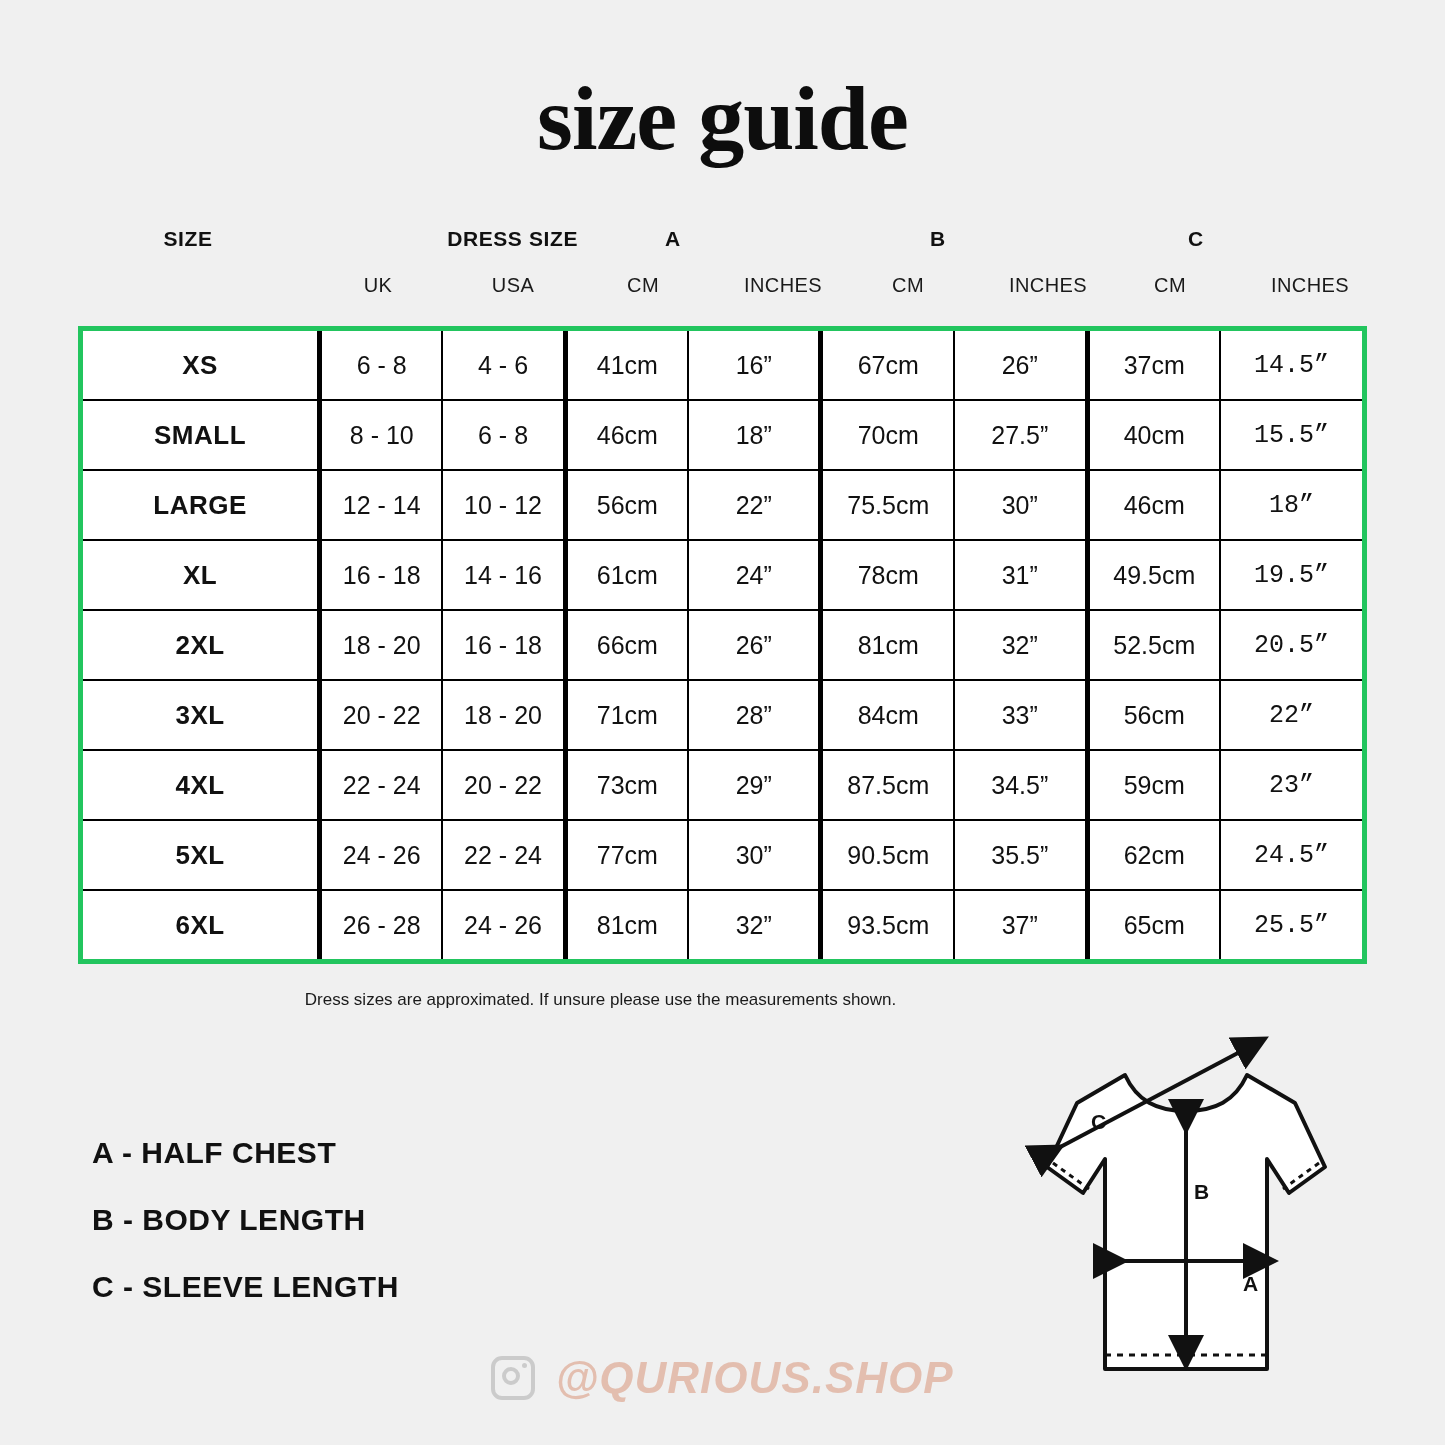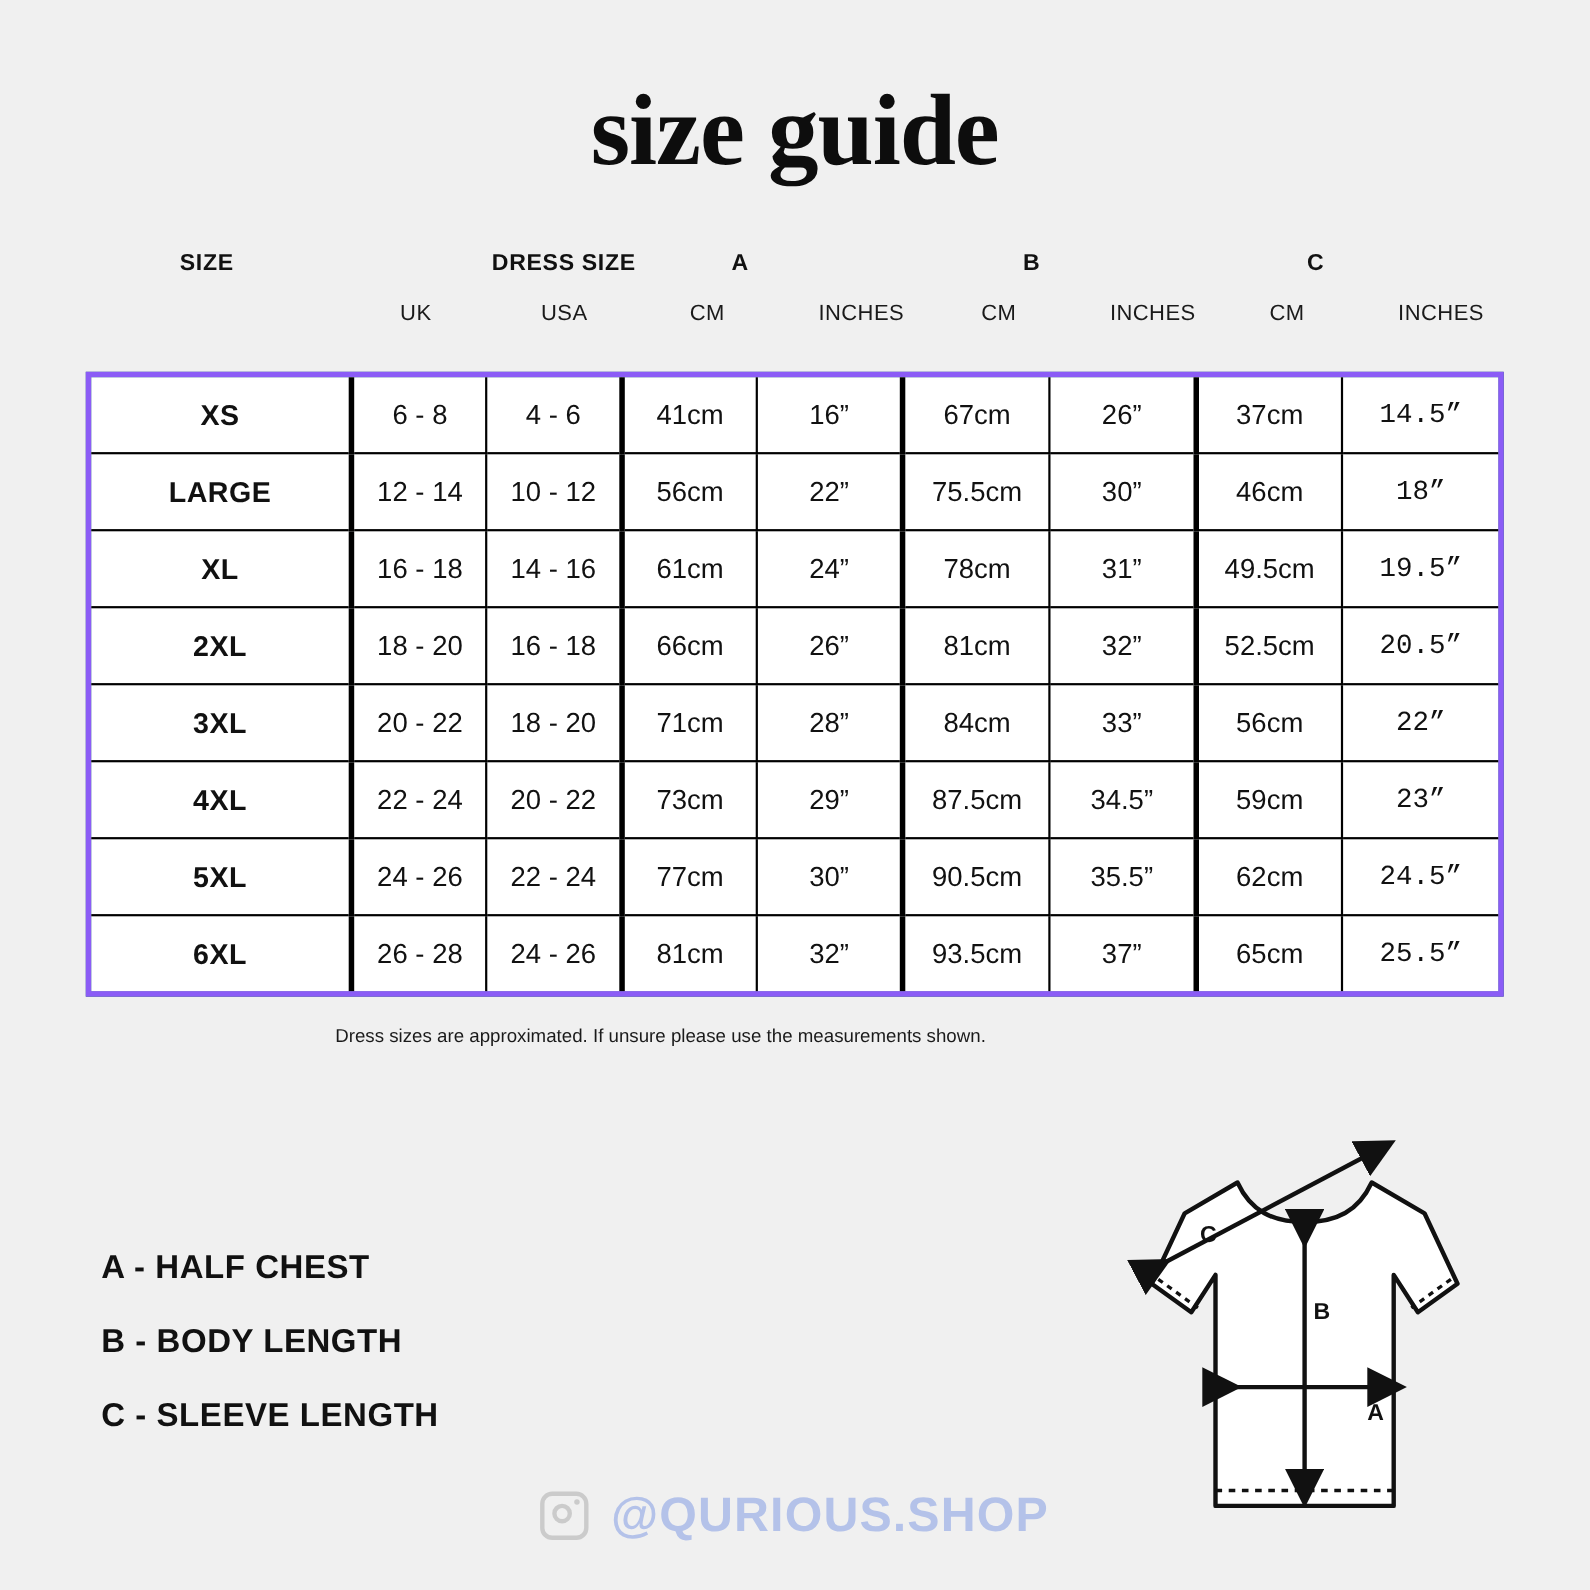--- a/index.html
+++ b/index.html
@@ -67,24 +67,24 @@
   .hsub {
     position: absolute;
     text-align: center;
     font-size: 20px;
     letter-spacing: 0.4px;
     color: #1a1a1a;
   }
 
   
   .table-wrap {
-    margin: 12px 78px;
-    border: 5px solid #8b5cf6;
+    margin: 0 78px;
+    border: 5px solid #22c55e;
     box-sizing: border-box;
-    background: #0c4a6e;
+    background: #0f172a;
   }
   table {
     border-collapse: collapse;
     width: 100%;
     table-layout: fixed;
   }
   td {
     border: 2px solid #000;
     text-align: center;
     height: 66px;
@@ -180,21 +180,22 @@
     height: 5px;
     background: #6f6f6f;
     border-radius: 50%;
     right: 4px;
     top: 3px;
   }
   .wm-text {
     font-size: 44px;
     font-weight: 700;
     letter-spacing: 1px;
-    color: #1d4ed8;
+    color: #c2410c;
+    font-style: italic;
   }
 
   
   .diagram {
     position: absolute;
     right: 60px;
     bottom: 28px;
     width: 400px;
     height: 400px;
   }
@@ -245,20 +246,31 @@
             <td class="grp">6 - 8</td>
             <td>4 - 6</td>
             <td class="grp">41cm</td>
             <td>16”</td>
             <td class="grp">67cm</td>
             <td>26”</td>
             <td class="grp">37cm</td>
             <td>14.5”</td>
           </tr>
           <tr>
+            <td class="size-label">SMALL</td>
+            <td class="grp">8 - 10</td>
+            <td>6 - 8</td>
+            <td class="grp">46cm</td>
+            <td>18”</td>
+            <td class="grp">70cm</td>
+            <td>27.5”</td>
+            <td class="grp">40cm</td>
+            <td>15.5”</td>
+          </tr>
+          <tr>
             <td class="size-label">LARGE</td>
             <td class="grp">12 - 14</td>
             <td>10 - 12</td>
             <td class="grp">56cm</td>
             <td>22”</td>
             <td class="grp">75.5cm</td>
             <td>30”</td>
             <td class="grp">46cm</td>
             <td>18”</td>
           </tr>

